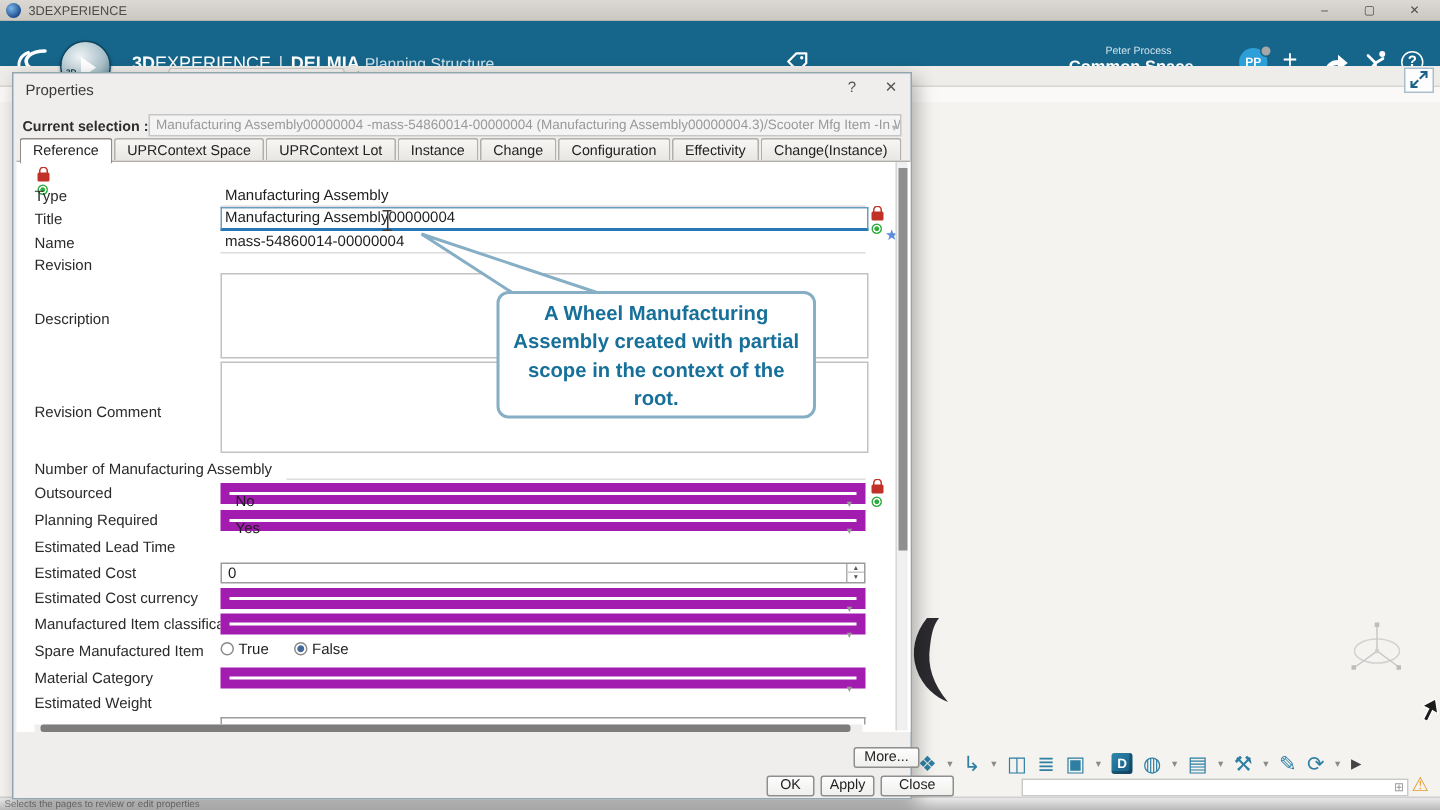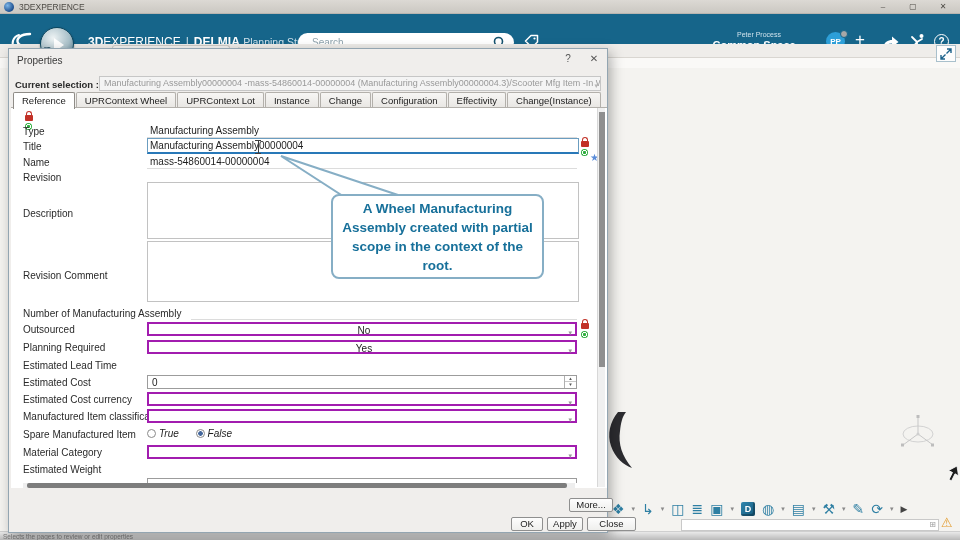--- a/index.html
+++ b/index.html
@@ -58,29 +58,29 @@
   .dcontent{position:absolute;left:2px;top:58px;width:596px;height:381px;background:#fff;border-top:1px solid #b3b0ab;}
   .vscroll{position:absolute;left:588px;top:59px;width:8px;height:379px;background:#f0f0f0;border-left:1px solid #d8d8d8;}
   .vthumb{position:absolute;left:1px;top:4px;width:6px;height:255px;background:#8f8f8f;}
   .hscroll{position:absolute;left:14px;top:434px;width:552px;height:5px;background:#eee;}
   .hthumb{position:absolute;left:4px;top:0;width:540px;height:5px;background:#7d7d7d;border-radius:2px;}
 
   .flabel{position:absolute;left:14px;font-size:10px;color:#2a2a2a;white-space:nowrap;}
   .funderl{position:absolute;left:138px;width:430px;height:13px;border-bottom:1px solid #dcdcdc;font-size:10px;color:#1d1d1d;padding-left:3px;}
   .finput{position:absolute;left:138px;width:432px;height:16px;border:1px solid #6b9dc0;border-bottom:2px solid #2878b8;background:#fff;font-size:10px;color:#1d1d1d;padding:0 2px;outline:none;}
   .farea{position:absolute;left:138px;width:432px;background:#fff;border:1px solid #c2c2c2;}
-  .dd{position:absolute;left:138px;width:430px;height:14px;border:2px solid #a21caf;background:#fff;font-size:10px;color:#1d1d1d;line-height:13px;padding-left:4px;text-align:center;}
+  .dd{position:absolute;left:138px;width:430px;height:14px;border:6px solid #a21caf;background:#fff;font-size:10px;color:#1d1d1d;line-height:13px;padding-left:4px;}
   .dd .ddc{position:absolute;right:3px;top:2px;font-size:7px;color:#9a9a9a;}
   .spin{position:absolute;left:138px;width:430px;height:14px;border:1px solid #9c9c9c;background:#fff;font-size:10px;color:#1d1d1d;line-height:13px;padding-left:4px;}
   .spin .btns{position:absolute;right:0;top:0;width:12px;height:12px;border-left:1px solid #b0b0b0;}
   .spin .btns span{display:block;height:6px;font-size:4.5px;color:#555;text-align:center;line-height:6px;}
   .spin .btns span:first-child{border-bottom:1px solid #c9c9c9;}
   .radio{display:inline-block;width:9px;height:9px;border:1px solid #8a8a8a;border-radius:50%;background:#fff;vertical-align:-1px;margin-right:3px;}
   .radio.sel{background:radial-gradient(circle,#44679c 0 2px,#fff 2.6px);}
-  .radgrp{position:absolute;left:138px;font-size:10px;color:#1d1d1d;font-style:italic;}
+  .radgrp{position:absolute;left:138px;font-size:10px;color:#1d1d1d;}
   .radgrp .ritem{margin-right:14px;}
 
   .locki{position:absolute;width:8px;height:6px;background:#c23127;border-radius:1px;}
   .locki:before{content:"";position:absolute;left:1.2px;top:-4px;width:3.6px;height:4px;border:1.4px solid #c23127;border-bottom:none;border-radius:3px 3px 0 0;}
   .greendot{position:absolute;width:7px;height:7px;border-radius:50%;background:radial-gradient(circle,#2fae3f 0 1.3px,#fff 1.9px 2.4px,#2fae3f 2.7px);}
   .stari{position:absolute;font-size:10px;color:#5b8dd9;}
 
   .callout-tail{position:absolute;left:250px;top:95px;z-index:11;}
   .callout{position:absolute;left:322px;top:145px;width:213px;height:85px;background:#fff;border:2px solid #86aec5;border-radius:8px;z-index:12;
     display:flex;align-items:center;justify-content:center;text-align:center;font-family:"DejaVu Sans","Liberation Sans",sans-serif;
@@ -127,27 +127,20 @@
       <path d="M4,17 C1,12 3,6 9,4" stroke="#fff" stroke-width="2" fill="none" stroke-linecap="round"></path>
     </svg>
     <div class="compass">
       <span class="play"></span>
       <span class="q3d">3D</span>
     </div>
     <div class="brand">
       <b>3D</b><span>EXPERIENCE</span><span class="pipe">|</span><b>DELMIA</b>
       <span class="mod">Planning Structure</span>
     </div>
-    <div class="search">
-      <input placeholder="Search" style="">
-      <svg width="13" height="13" viewBox="0 0 13 13">
-        <circle cx="5.5" cy="5.5" r="4" stroke="#14526e" stroke-width="1.6" fill="none"></circle>
-        <line x1="8.5" y1="8.5" x2="12" y2="12" stroke="#14526e" stroke-width="1.8"></line>
-      </svg>
-    </div>
     <svg class="tagicon" width="15" height="15" viewBox="0 0 15 15">
       <path d="M1.5,7 L7,1.5 L13.5,1.5 L13.5,8 L8,13.5 Z" stroke="#fff" stroke-width="1.5" fill="none" stroke-linejoin="round"></path>
       <circle cx="10.5" cy="4.5" r="1.1" fill="#fff"></circle>
     </svg>
     <div class="uname">Peter  Process</div>
     <div class="uspace">
       <span>Common Space</span><span class="car">⌄</span>
     </div>
     <div class="avatar">
       <span>PP</span>
@@ -194,21 +187,21 @@
     <span class="dlg-close">✕</span>
 
     <span class="sel-label">Current selection :</span>
     <div class="sel-combo">
       <span>Manufacturing Assembly00000004 -mass-54860014-00000004 (Manufacturing Assembly00000004.3)/Scooter Mfg Item -In Work -A -mass-54860014-00000</span>
       <span class="ddc">▾</span>
     </div>
 
     <div class="dtabs">
       <div class="dtab active">Reference</div>
-      <div class="dtab">UPRContext Wheel</div>
+      <div class="dtab">UPRContext Space</div>
       <div class="dtab">UPRContext Lot</div>
       <div class="dtab">Instance</div>
       <div class="dtab">Change</div>
       <div class="dtab">Configuration</div>
       <div class="dtab">Effectivity</div>
       <div class="dtab">Change(Instance)</div>
     </div>
 
     <div class="dcontent"></div>
 

